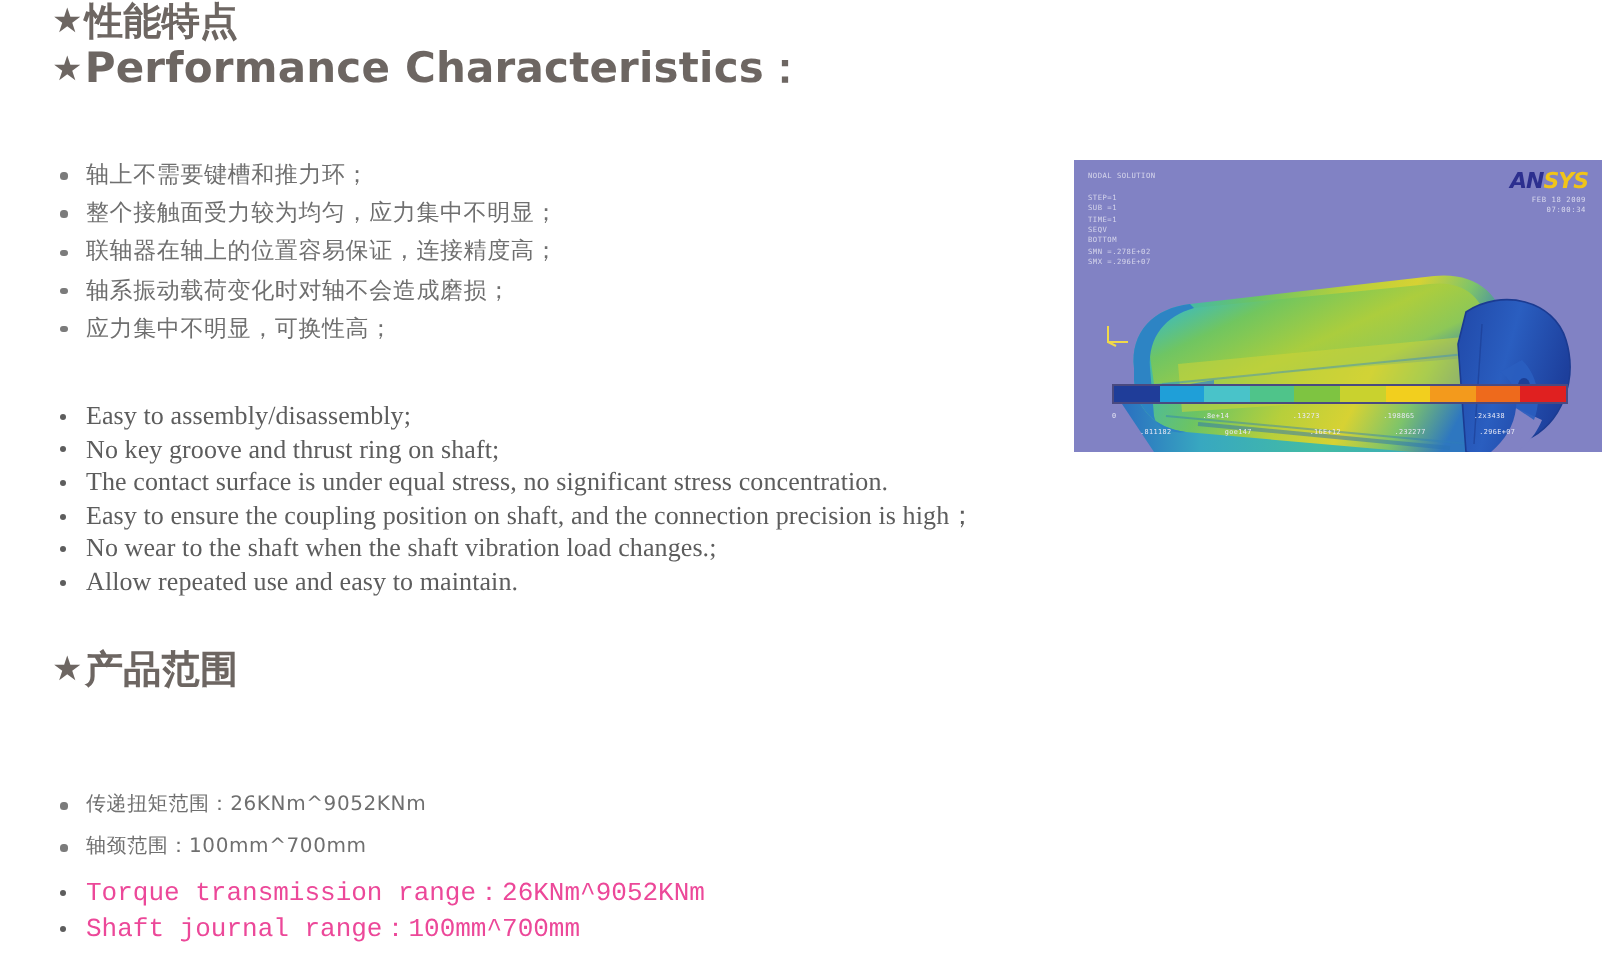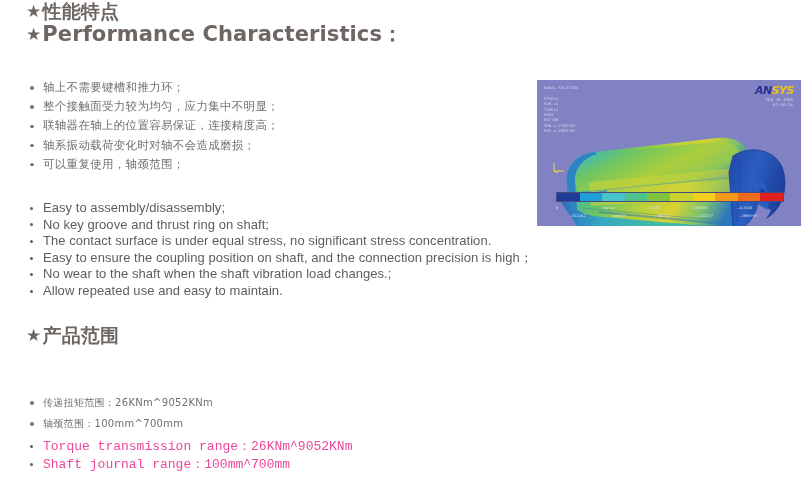--- a/index.html
+++ b/index.html
@@ -69,21 +69,21 @@
     border-radius: 50%;
   }
   .list-cn .li {
     font-family: "DejaVu Sans", "Liberation Sans", sans-serif;
     font-size: 11.5px;
     color: #6f6f6f;
     line-height: 19.2px;
     letter-spacing: 0.3px;
   }
   .list-en .li {
-    font-family: Liberation Sans, sans-serif;
+    font-family: Liberation Serif, serif;
     font-size: 13px;
     color: #5d5d5d;
     line-height: 16.6px;
     letter-spacing: 0.05px;
   }
   .list-en .li .dot { width: 3px; height: 3px; margin-top: -1.5px; background: #5d5d5d; }
   .range-cn .li {
     font-family: "DejaVu Sans", "Liberation Sans", sans-serif;
     font-size: 10px;
     color: #6f6f6f;
@@ -186,21 +186,21 @@
   <div class="heading-block" style="top:0;">
     <div class="heading-cn"><span class="star">★</span><span>性能特点</span></div>
     <div class="heading-en"><span class="star">★</span><span>Performance Characteristics：</span></div>
   </div>
 
   <ul class="list list-cn" style="top:78px;">
     <li class="li"><i class="dot"></i><span>轴上不需要键槽和推力环；</span></li>
     <li class="li"><i class="dot"></i><span>整个接触面受力较为均匀，应力集中不明显；</span></li>
     <li class="li"><i class="dot"></i><span>联轴器在轴上的位置容易保证，连接精度高；</span></li>
     <li class="li"><i class="dot"></i><span>轴系振动载荷变化时对轴不会造成磨损；</span></li>
-    <li class="li"><i class="dot"></i><span>可以重复使用，轴颈范围；</span></li>
+    <li class="li"><i class="dot"></i><span>应力集中不明显，可换性高；</span></li>
   </ul>
 
   <ul class="list list-en" style="top:200px;">
     <li class="li"><i class="dot"></i><span>Easy to assembly/disassembly;</span></li>
     <li class="li"><i class="dot"></i><span>No key groove and thrust ring on shaft;</span></li>
     <li class="li"><i class="dot"></i><span>The contact surface is under equal stress, no significant stress concentration.</span></li>
     <li class="li"><i class="dot"></i><span>Easy to ensure the coupling position on shaft, and the connection precision is high；</span></li>
     <li class="li"><i class="dot"></i><span>No wear to the shaft when the shaft vibration load changes.;</span></li>
     <li class="li"><i class="dot"></i><span>Allow repeated use and easy to maintain.</span></li>
   </ul>

